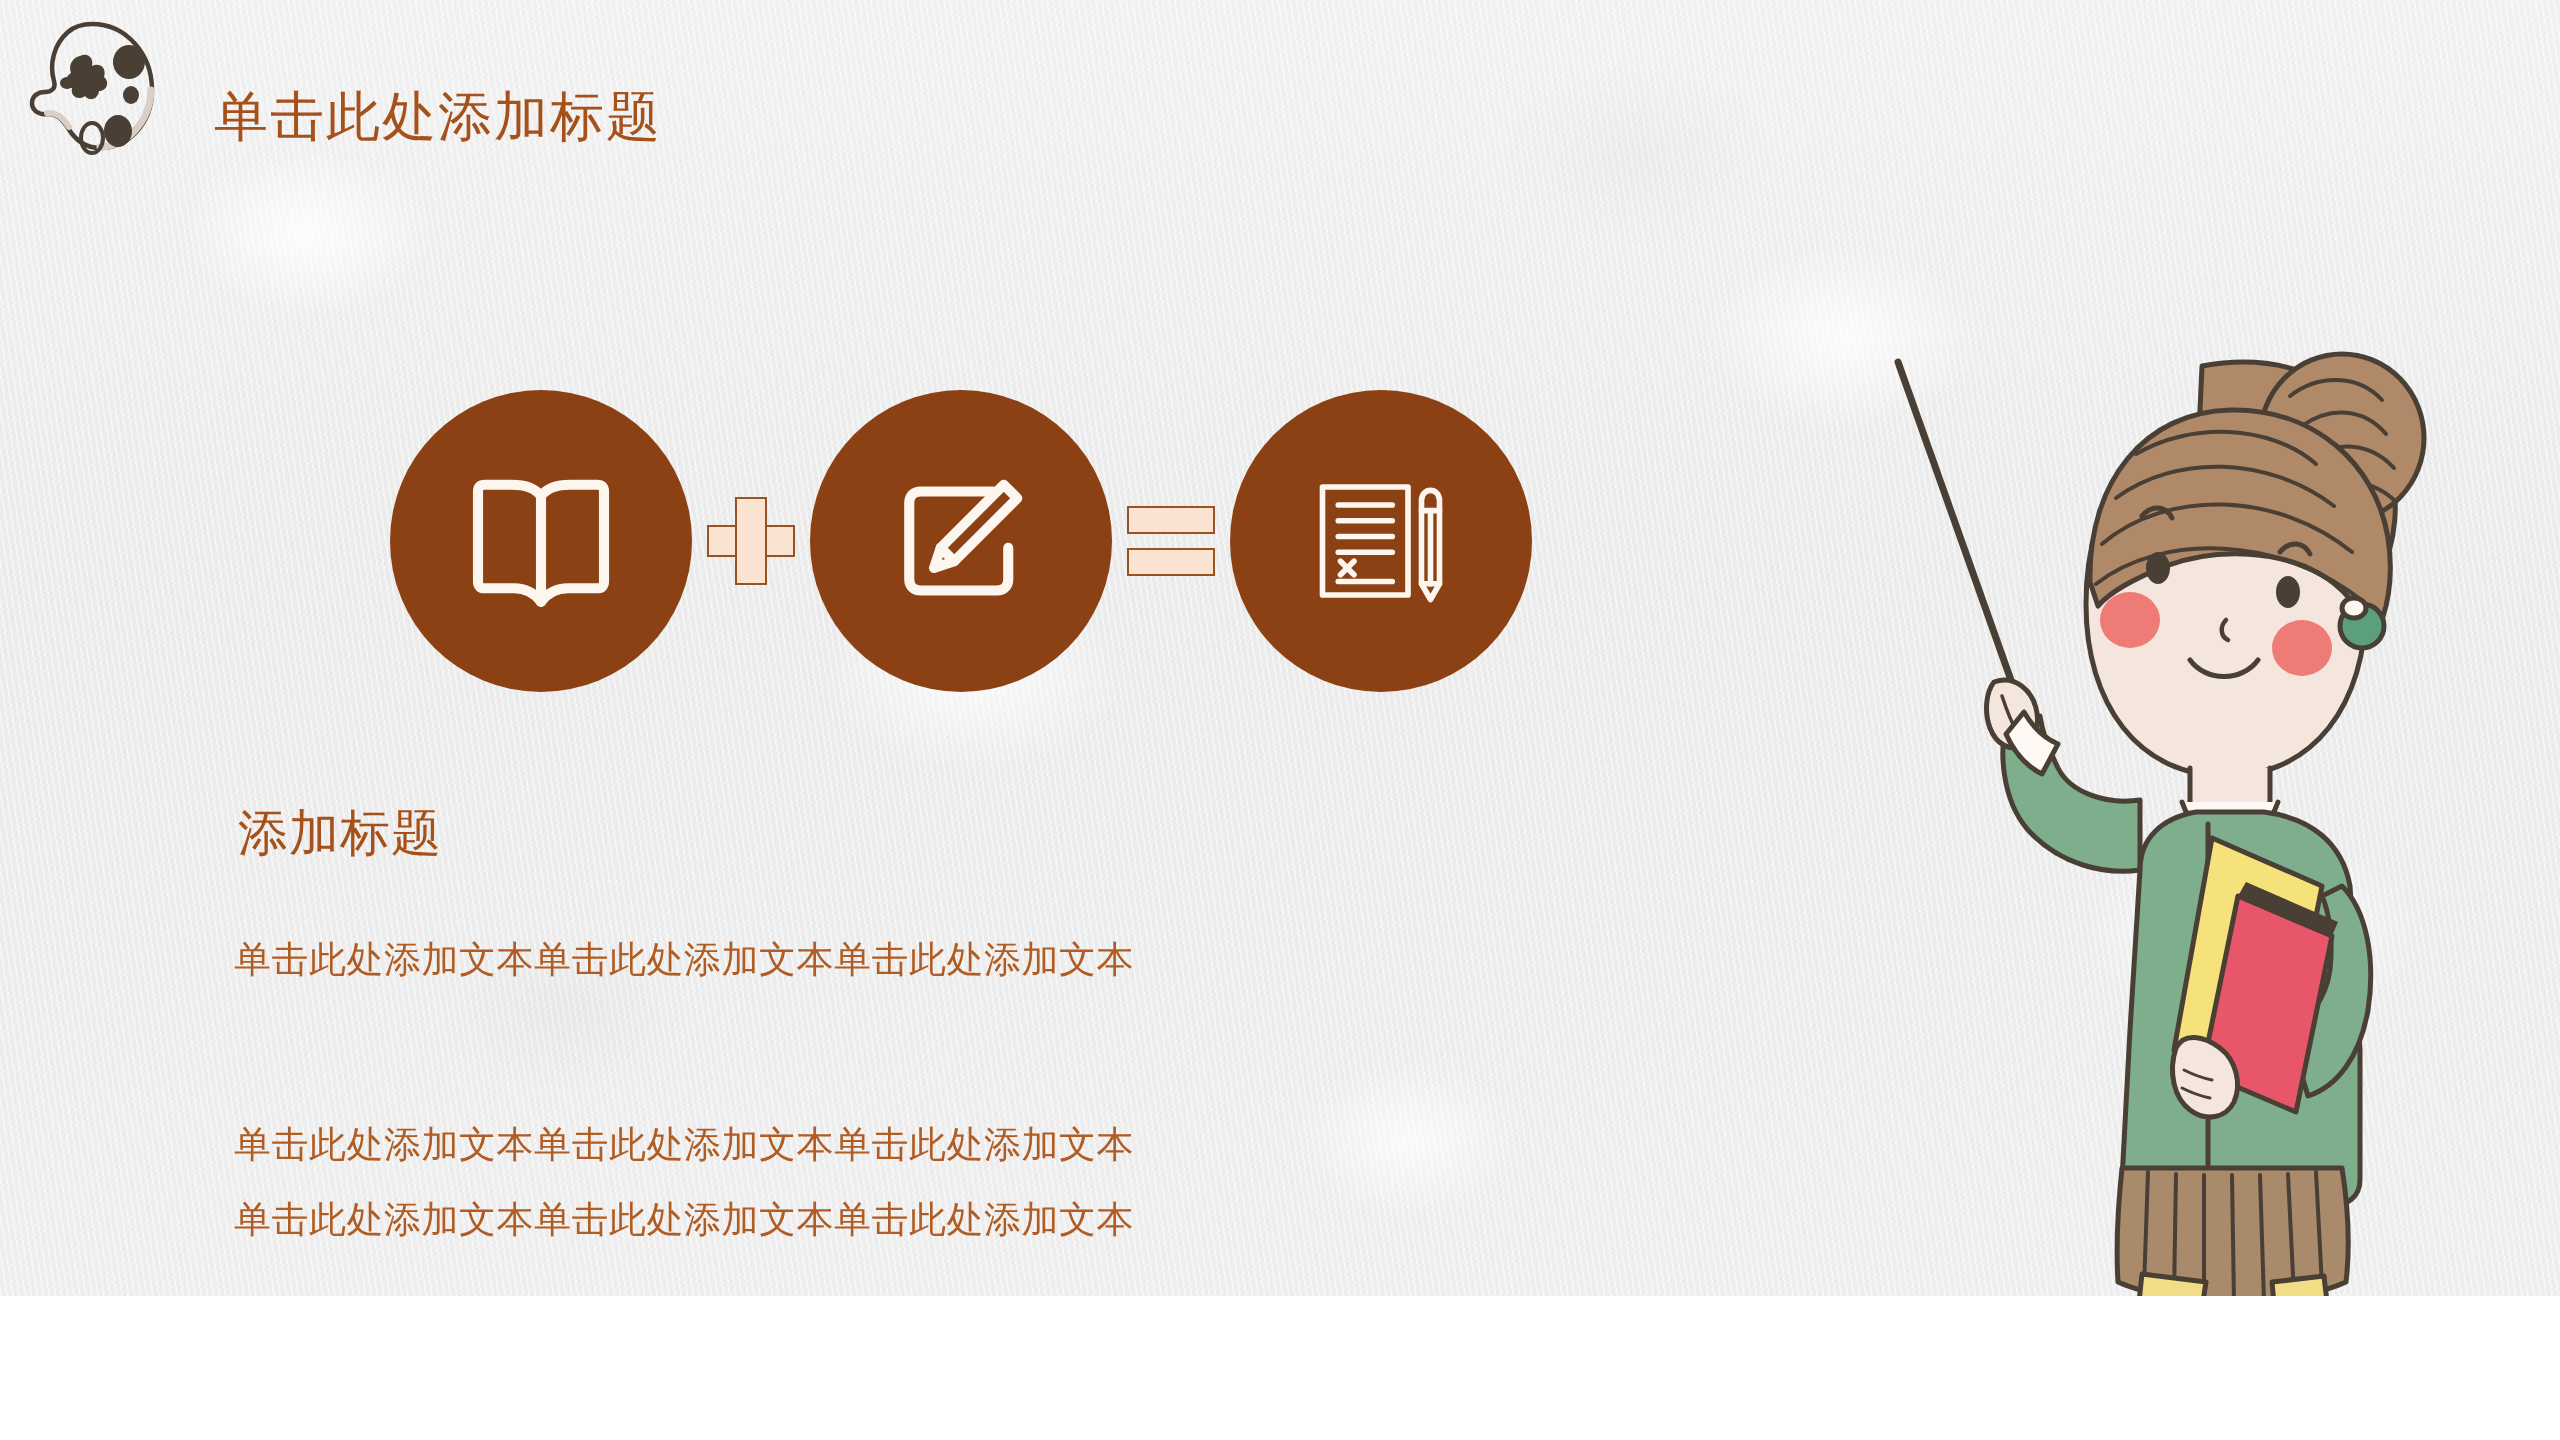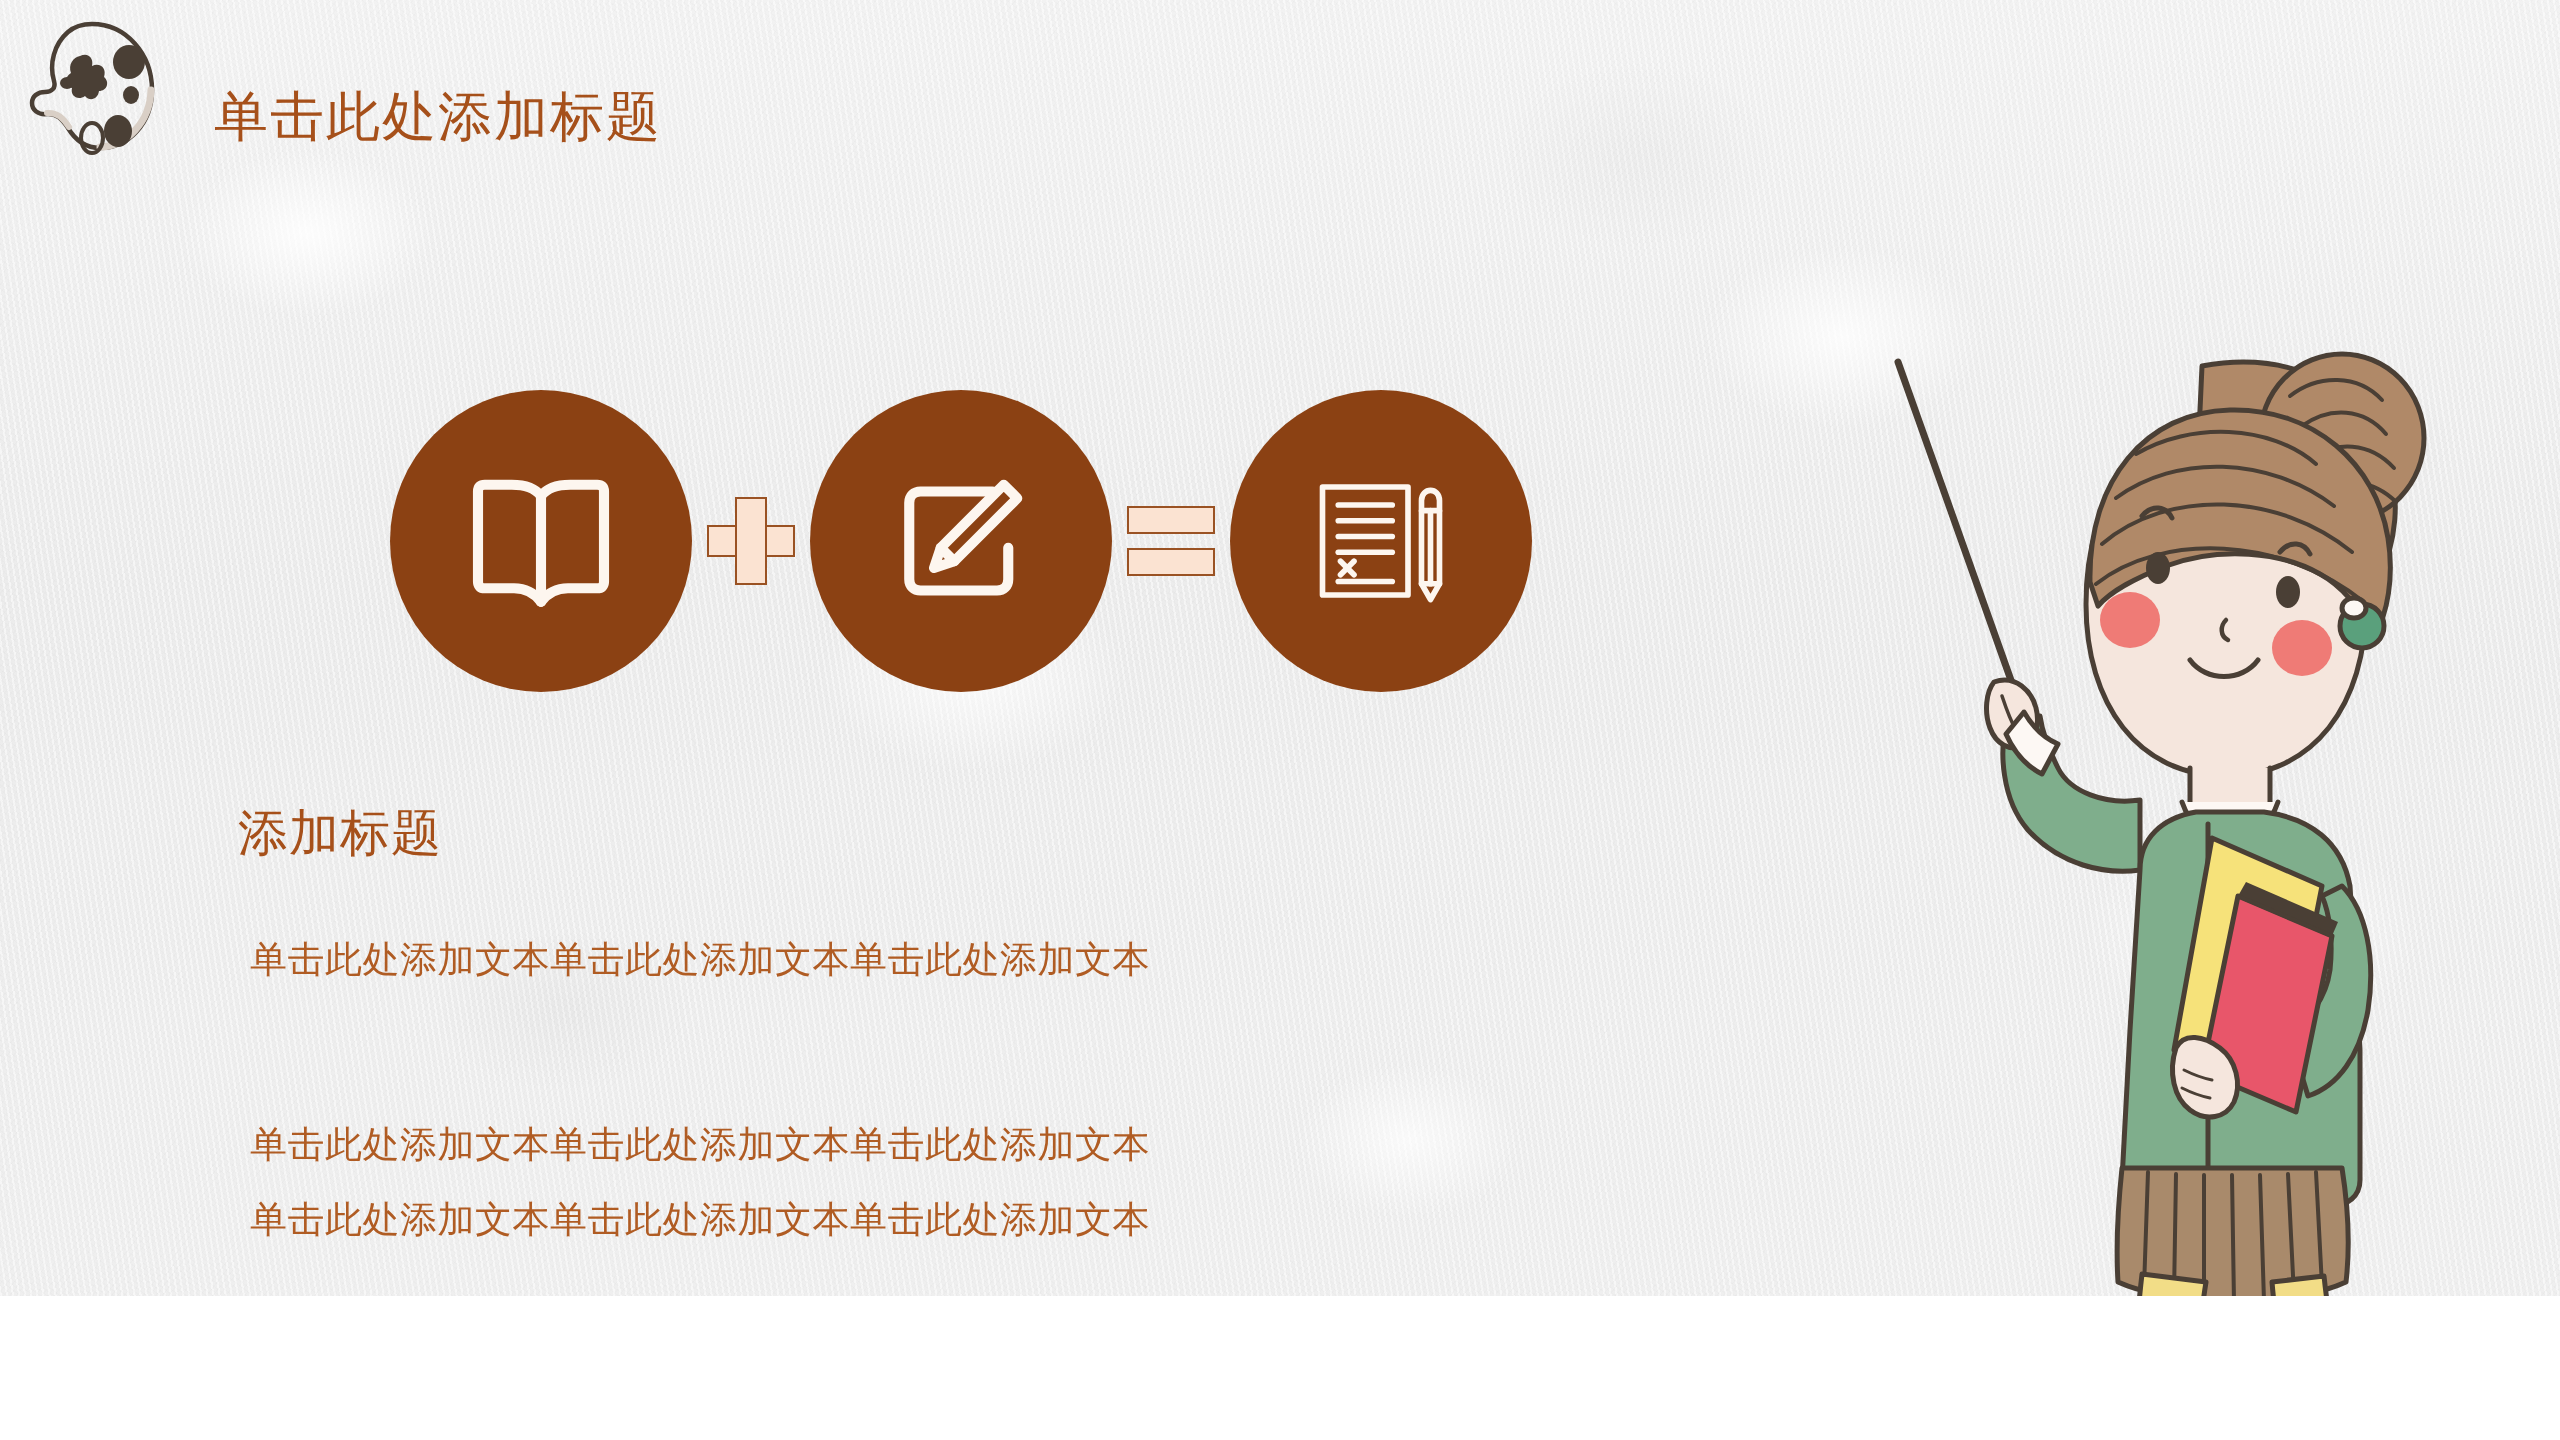--- a/index.html
+++ b/index.html
@@ -121,21 +121,21 @@
     position: absolute;
     left: 238px;
     top: 800px;
     font-size: 50px;
     color: #a6501a;
     letter-spacing: 1px;
     white-space: nowrap;
   }
   .body-line {
     position: absolute;
-    left: 250px;
+    left: 234px;
     font-size: 37px;
     color: #b05c23;
     letter-spacing: 0.5px;
     white-space: nowrap;
     text-align: right;
   }
   .body-line.l1 { top: 935px; }
   .body-line.l2 { top: 1120px; }
   .body-line.l3 { top: 1195px; }
 

